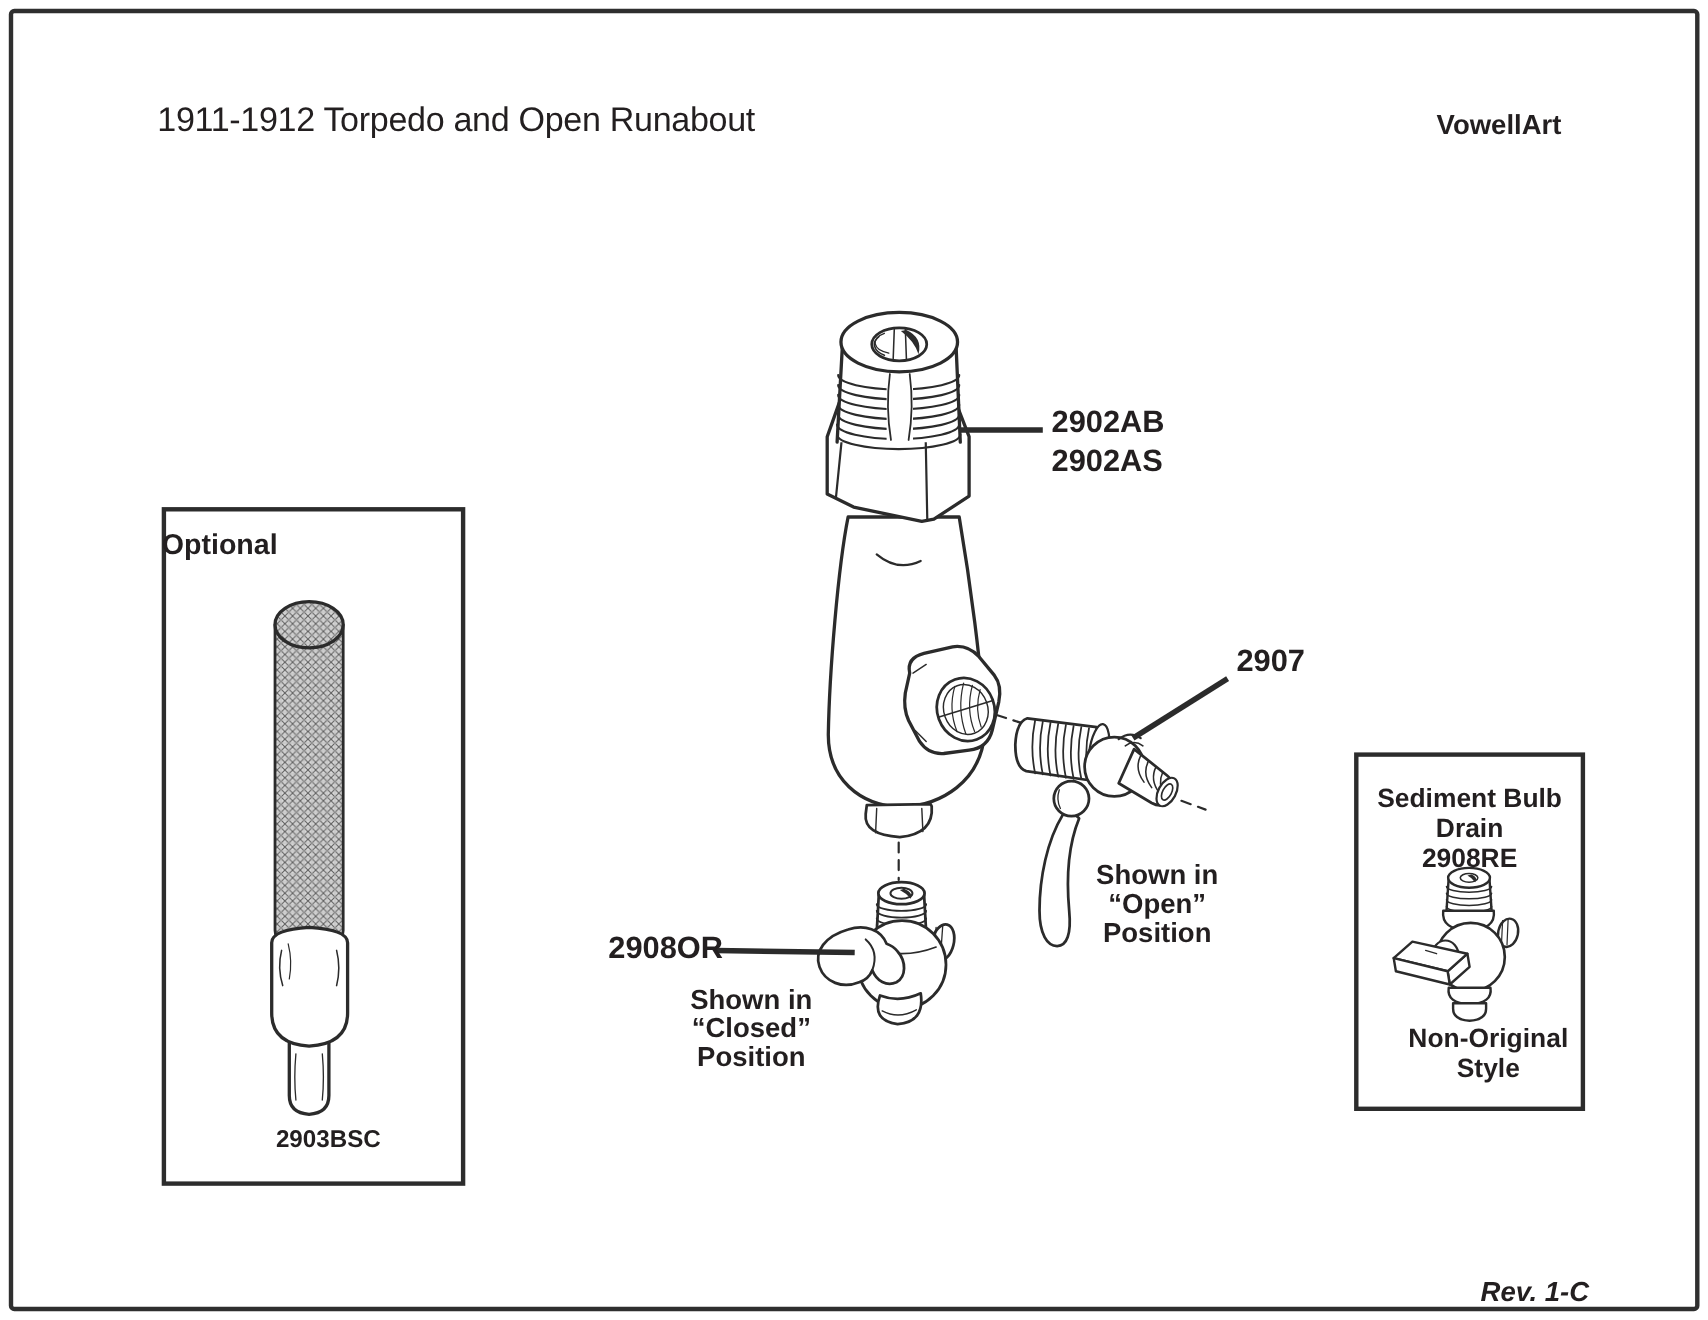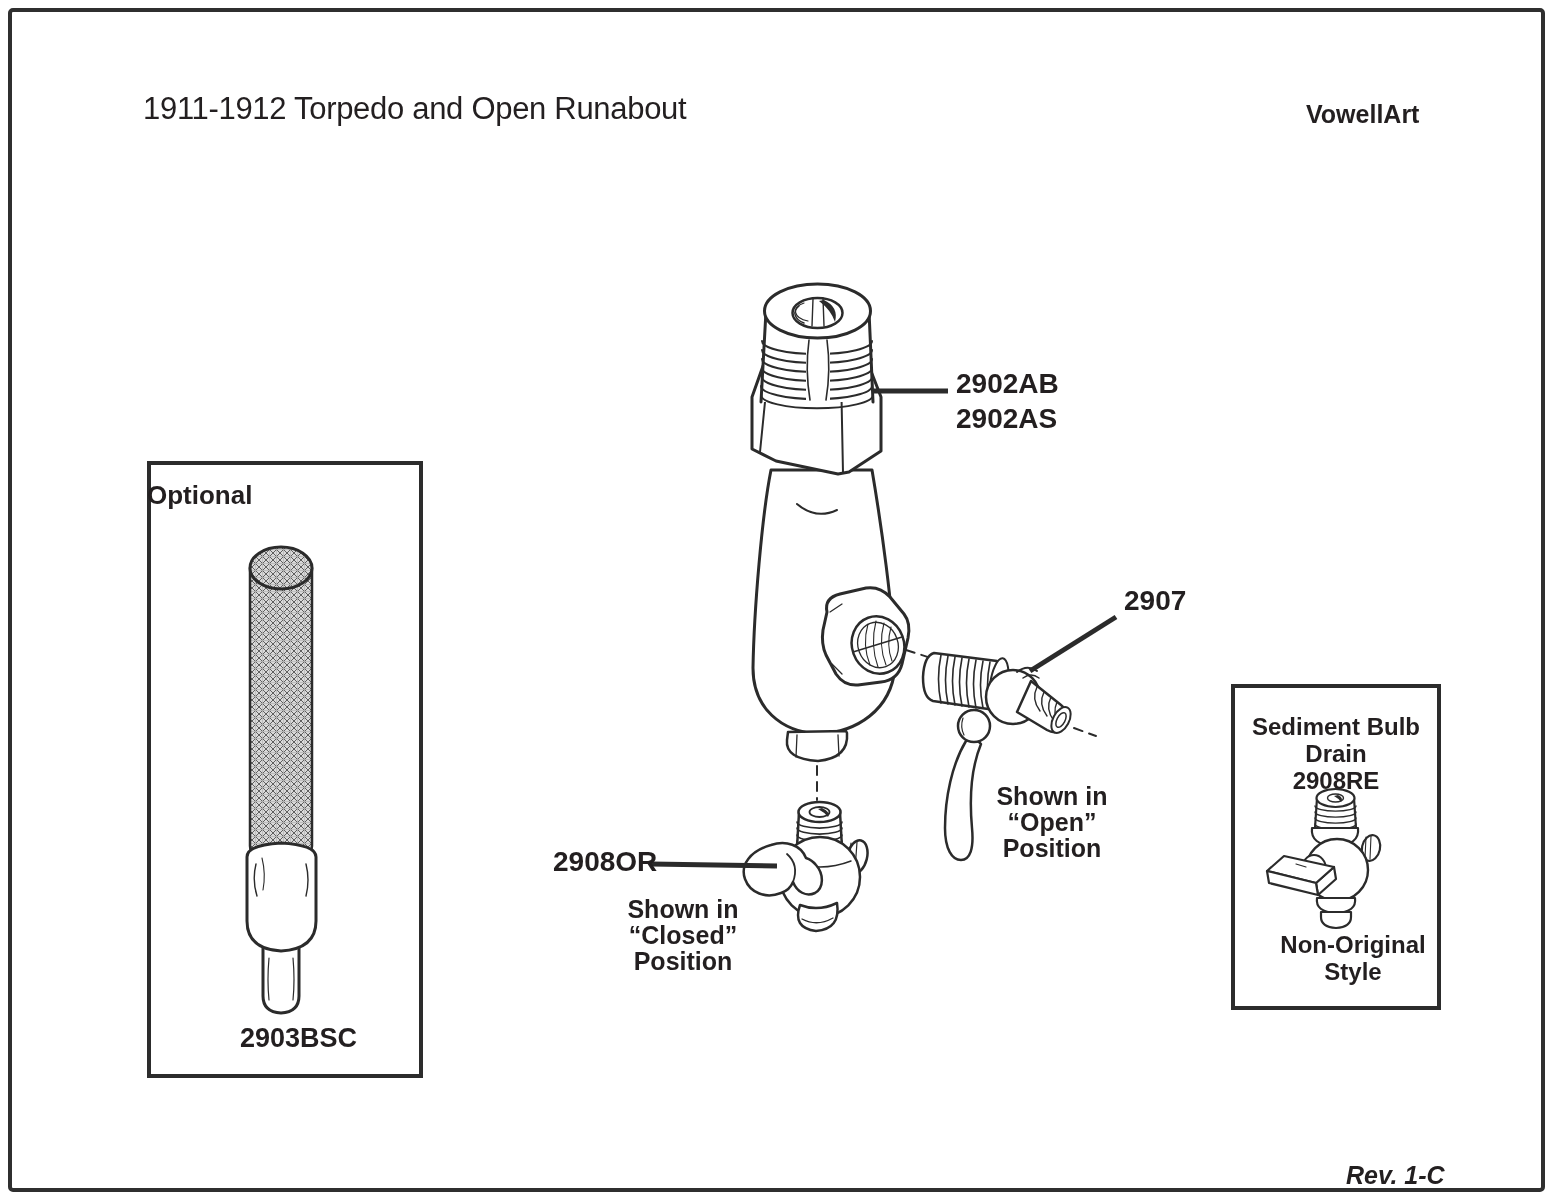--- a/index.html
+++ b/index.html
@@ -5,21 +5,21 @@
   html,body{margin:0;padding:0;background:#ffffff;}
   body{width:1553px;height:1200px;position:relative;overflow:hidden;
        font-family:"Liberation Sans",sans-serif;color:#231f20;}
   .abs{position:absolute;}
   #page-frame{left:8px;top:8px;width:1529px;height:1176px;border:4px solid #2f2f2f;border-radius:5px;}
   #page-title{left:103px;top:90px;font-size:31px;font-weight:normal;line-height:38px;letter-spacing:-0.3px;margin-left:40px;}
   #watermark{left:1306px;top:100px;font-size:25px;font-weight:bold;text-align:center;}
   #revision{left:1346px;top:1116px;font-size:25px;font-weight:bold;font-style:italic;margin-top:45px;}
   #filter-box{left:147px;top:461px;width:268px;height:609px;border:4px solid #2c2c2c;}
   #filter-heading{left:147px;top:481px;width:276px;font-size:26px;font-weight:bold;line-height:29px;text-align:left;}
-  #filter-part{left:147px;top:1023px;width:303px;font-size:27px;font-weight:bold;text-align:center;}
+  #filter-part{left:147px;top:1023px;width:303px;font-size:22px;font-weight:bold;text-align:center;}
   #drain-box{left:1231px;top:684px;width:202px;height:318px;border:4px solid #2c2c2c;}
   #drain-heading{left:1231px;top:699px;width:210px;font-size:24px;font-weight:bold;line-height:27px;text-align:center;margin-top:14px;}
   #drain-footer{left:1231px;top:931px;width:244px;font-size:24px;font-weight:bold;line-height:27px;text-align:center;}
   #label-2902{left:956px;top:366px;font-size:28px;font-weight:bold;line-height:35px;}
   #label-2907{left:1124px;top:585px;font-size:28px;font-weight:bold;}
   #label-2908or{left:553px;top:846px;font-size:28px;font-weight:bold;}
   #caption-closed{left:558px;top:896px;width:250px;font-size:25px;font-weight:bold;line-height:26px;text-align:center;}
   #caption-open{left:927px;top:783px;width:250px;font-size:25px;font-weight:bold;line-height:26px;text-align:center;}
   svg{position:absolute;left:0;top:0;}
 </style>

